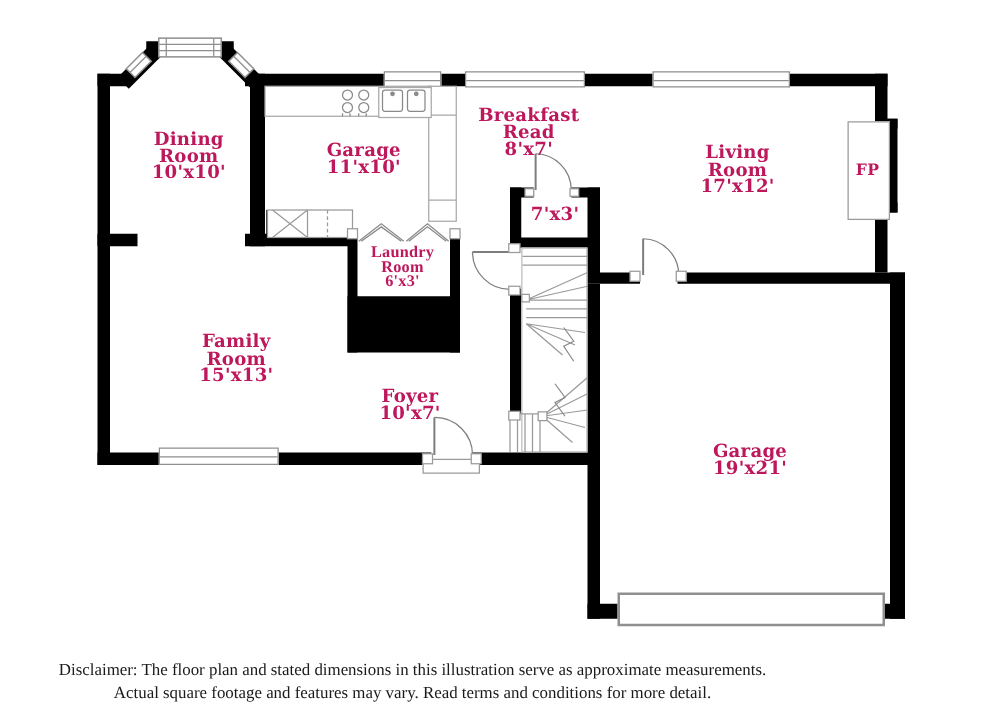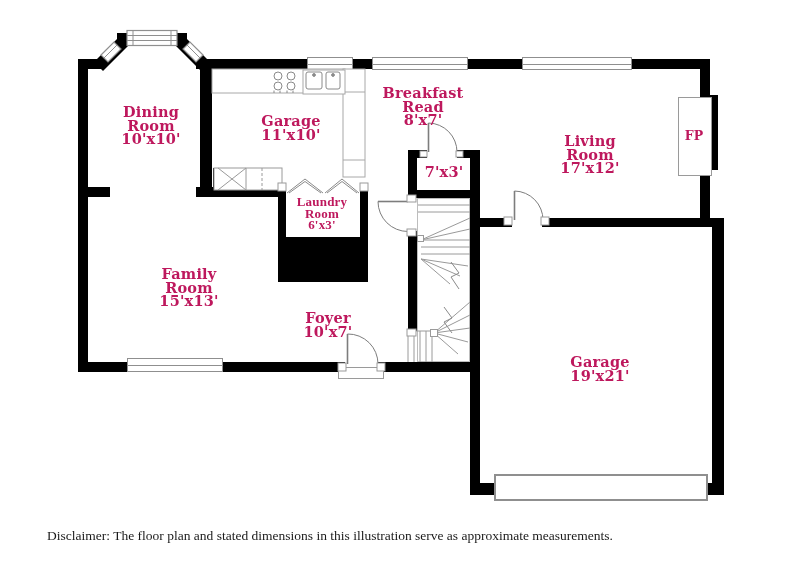--- a/index.html
+++ b/index.html
@@ -175,21 +175,21 @@
     </div>
     <div class="rlabel" style="left:291px;top:127px">
       <div>Garage</div>
         <div>11'x10'</div>
     </div>
     <div class="rlabel" style="left:423px;top:106px">
       <div>Breakfast</div>
         <div>Read</div>
         <div>8'x7'</div>
     </div>
-    <div class="rlabel" style="left:590px;top:154px">
+    <div class="rlabel" style="left:590px;top:136px">
       <div>Living</div>
         <div>Room</div>
         <div>17'x12'</div>
     </div>
     <div class="rlabel" style="left:444px;top:172px">
       <div>7'x3'</div>
     </div>
     <div class="rlabel small" style="left:322px;top:213px">
       <div>Laundry</div>
         <div>Room</div>
@@ -208,14 +208,15 @@
       <div>Garage</div>
         <div>19'x21'</div>
     </div>
     <div class="rlabel fp" style="left:694px;top:136px">
       <div>FP</div>
     </div>
   </div>
 
   <div class="disclaimer">
     <div>Disclaimer: The floor plan and stated dimensions in this illustration serve as approximate measurements.</div>
+    <div>Actual square footage and features may vary. Read terms and conditions for more detail.</div>
   </div>
 </div>
 
 </body></html>

